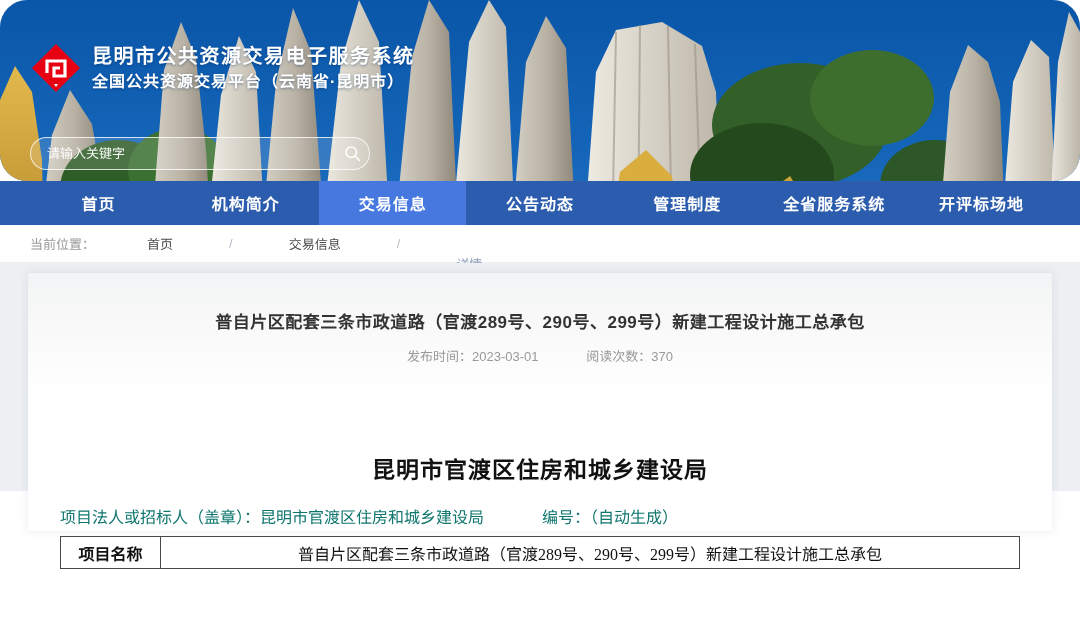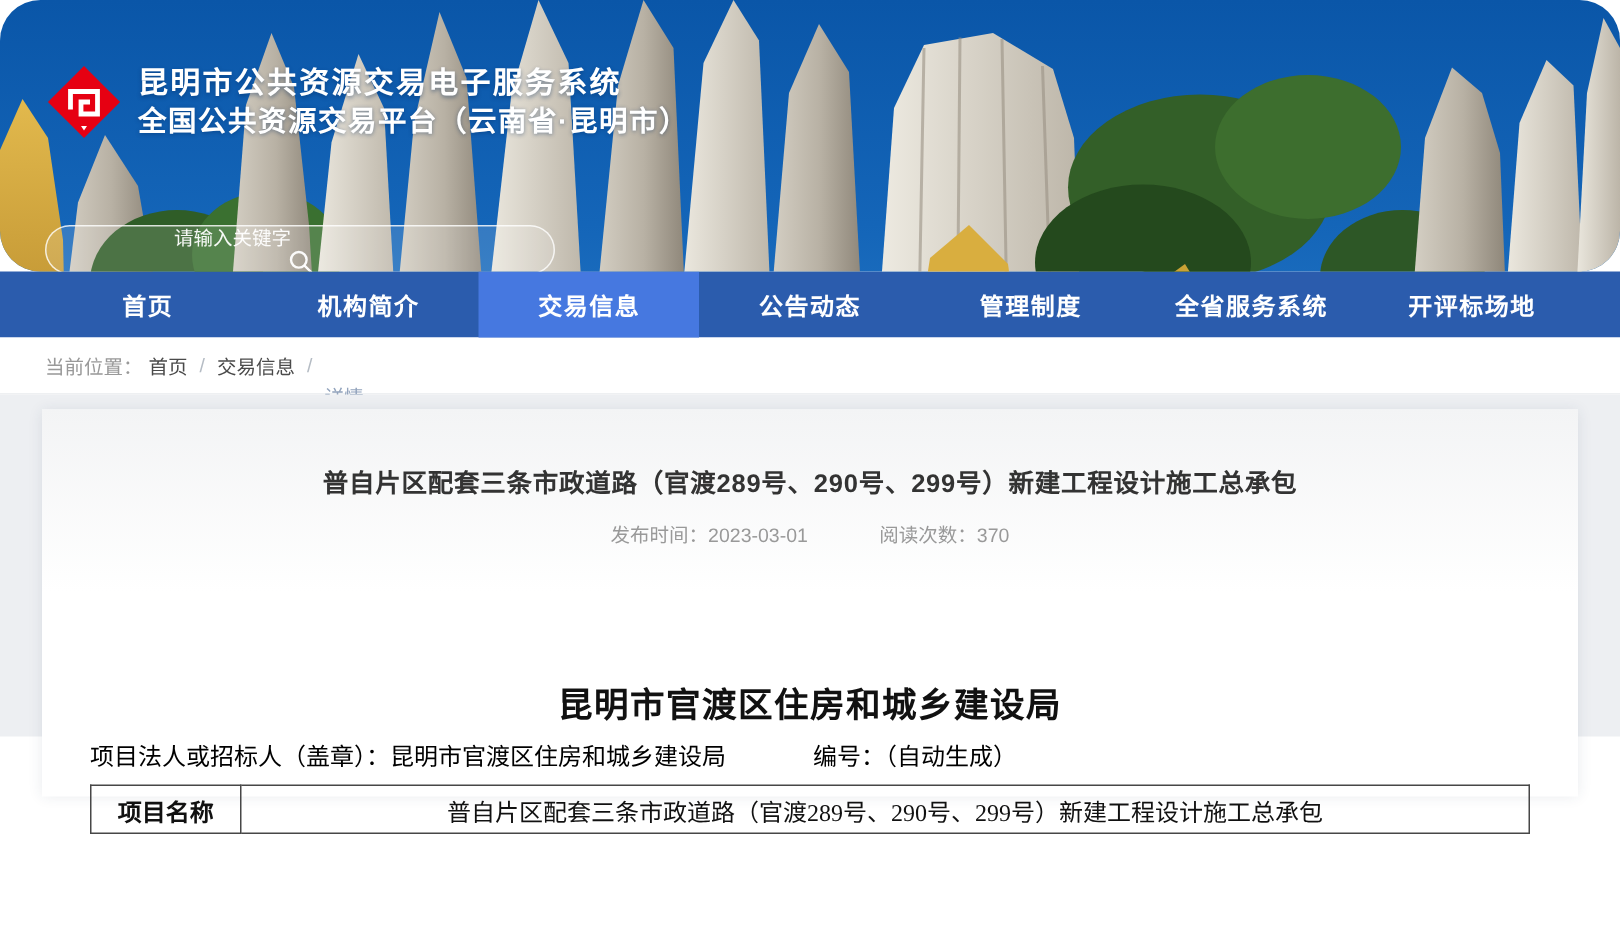--- a/index.html
+++ b/index.html
@@ -8,60 +8,60 @@
 
   
   .hero { position:relative; width:1080px; height:181px; overflow:hidden;border-radius:27px; }
   .hero-art { position:absolute; inset:0; display:block; }
 
   .brand { position:absolute; left:30px; top:42px; display:flex; align-items:center; }
   .brand-logo { width:52px; height:52px; flex:0 0 52px; }
   .brand-text { margin-left:10px; color:#fff; }
   .brand-line1 { font-size:20px; font-weight:700; letter-spacing:1.5px; line-height:26px;
     text-shadow:0 1px 3px rgba(0,40,90,.45); }
-  .brand-line2 { font-size:19px; font-weight:700; letter-spacing:1px; line-height:25px;
+  .brand-line2 { font-size:16px; font-weight:700; letter-spacing:1px; line-height:25px;
     text-shadow:0 1px 3px rgba(0,40,90,.45); }
 
-  .search-wrap { position:absolute; left:30px; top:150px; width:340px; height:33px;
+  .search-wrap { position:absolute; left:30px; top:137px; width:340px; height:33px;
     border:1px solid rgba(255,255,255,.8); border-radius:17px;
-    background:rgba(255,255,255,.14); display:flex; align-items:center;flex-direction:column; }
+    background:rgba(255,255,255,.14); display:flex; align-items:flex-start; }
   .search-input { flex:1; height:100%; background:transparent; border:none; outline:none;
     color:#fff; font-size:13px; padding:0 8px 0 16px; font-family:inherit; }
   .search-input::placeholder { color:rgba(255,255,255,.95); }
   .search-btn { width:34px; height:100%; background:transparent; border:none; cursor:pointer;
     display:flex; align-items:center; justify-content:center; }
 
   
   .nav { width:1080px; height:44px; background:#2b5cad; }
   .nav-inner { height:44px; margin:0 25px; display:flex; }
   .nav-item { flex:1 1 0; display:flex; align-items:center; justify-content:center;
     color:#fff; font-size:16px; font-weight:600; letter-spacing:1px; cursor:pointer; }
   .nav-item.active { background:#4678e0; }
 
   
   .breadcrumb { width:1080px; height:38px; background:#fff; display:flex; align-items:center;
-    padding-left:30px; font-size:13px; color:#999; border-bottom:1px solid #eef0f2; }
+    padding-left:30px; font-size:13px; color:#999; border-bottom:1px solid #eef0f2;gap:48px; }
   .crumb-link { color:#4a4a4a; margin:0 4px; cursor:pointer; }
   .crumb-sep { color:#b5bcc4; margin:0 4px; }
   .crumb-current { color:#93a4bd; margin-left:4px;margin-top:39px; }
 
   
   .main { position:relative; width:1080px; height:228px; background:#edeff2; }
   .card { position:absolute; left:28px; right:28px; top:10px; bottom:-40px;
     background:#fff; box-shadow:0 0 9px rgba(40,60,90,.10); }
   .card-head { height:122px; background:linear-gradient(#f3f4f5, #ffffff);
     text-align:center; padding-top:35px; }
   .article-title { font-size:17px; font-weight:700; color:#333; letter-spacing:.5px; }
   .article-meta { margin-top:13px; font-size:13px; color:#999; }
   .meta-item { margin:0 22px; }
 
   .doc { padding:0 32px; }
   .doc-title { margin-top:56px; text-align:center; font-size:23px; font-weight:700;
     color:#111; letter-spacing:1px; }
-  .form-line { margin-top:6px; font-size:16px; color:#000000; }
+  .form-line { margin-top:19px; font-size:16px; color:#0f766e; }
   .form-number { margin-left:58px; }
 
   table.doc-table { width:100%; margin-top:8px; border-collapse:collapse; }
   table.doc-table td { border:1.5px solid #474747; height:32px; font-size:16px;
     color:#111; text-align:center; vertical-align:middle; padding:2px 6px; }
   td.cell-label { width:100px; font-weight:700; }
   td.cell-value { font-family:"Liberation Serif","DejaVu Serif",serif; }
 </style>
 </head>
 <body>

